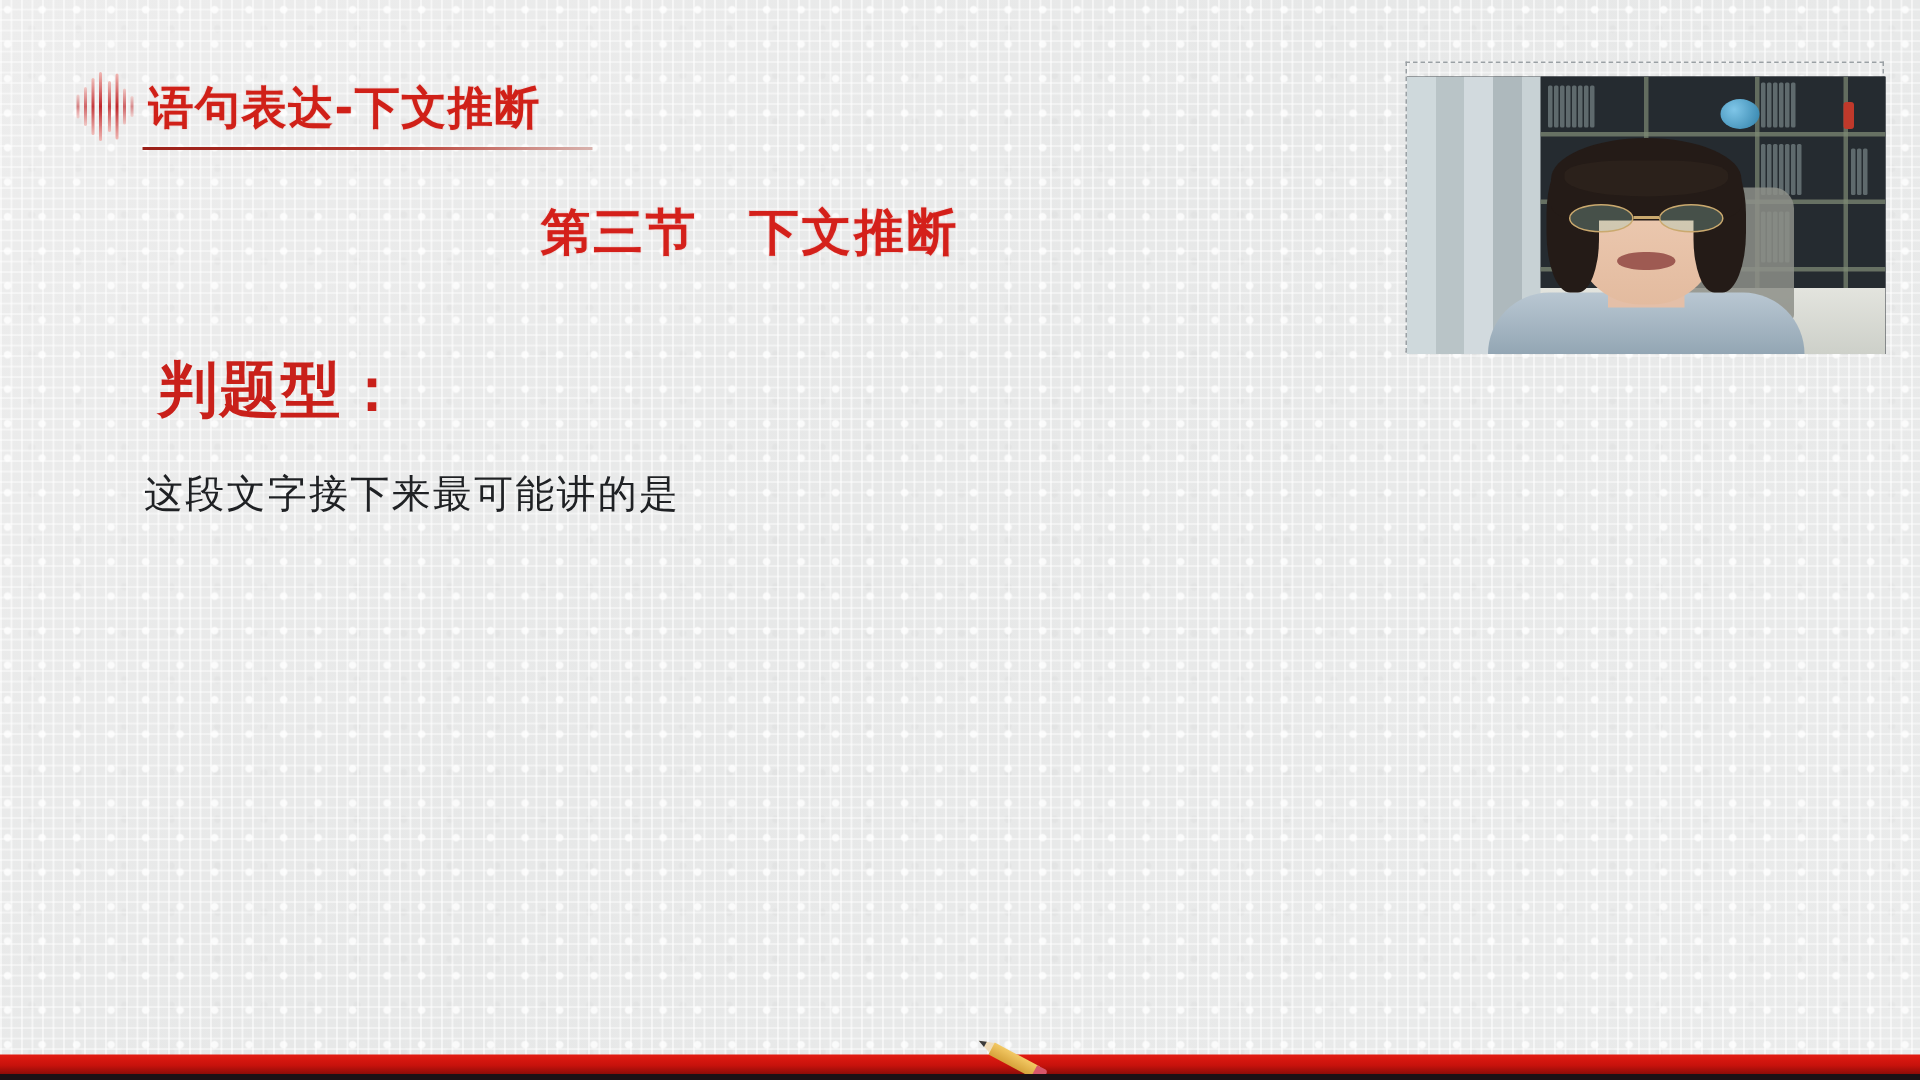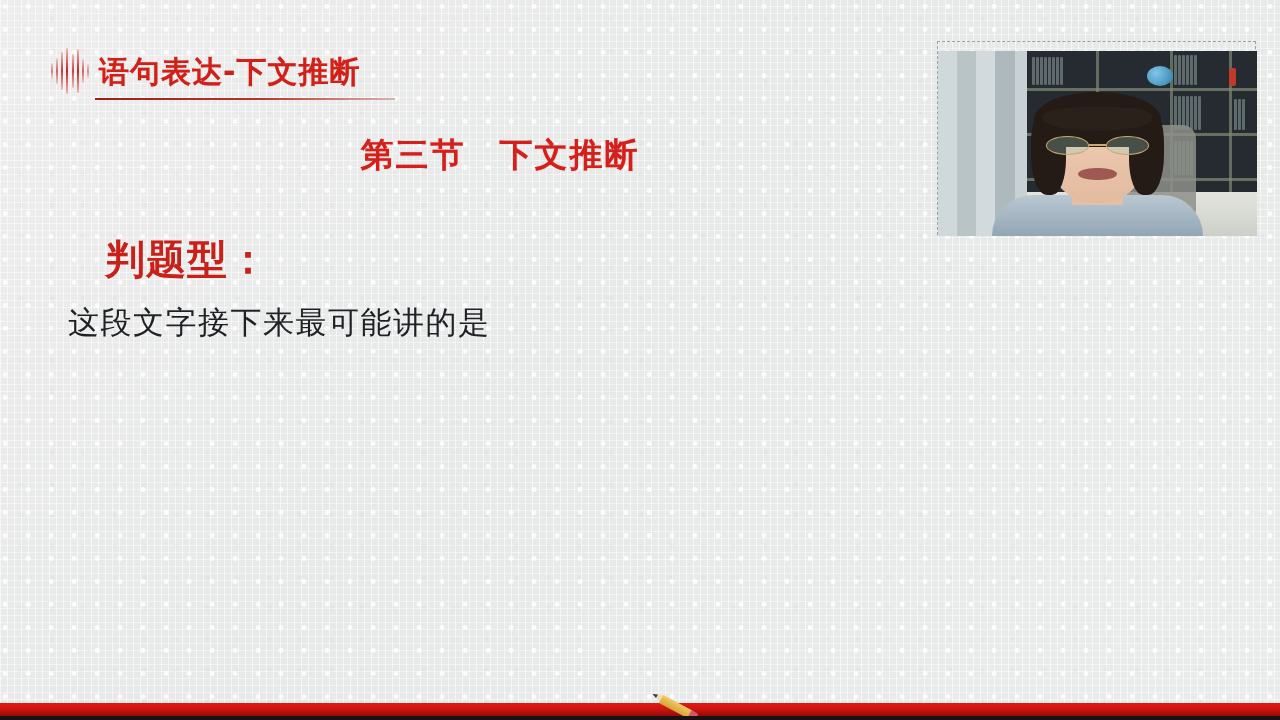--- a/index.html
+++ b/index.html
@@ -63,23 +63,24 @@
   #section-title .gap { display:inline-block; width:34px; }
 
   
   #subhead {
     position:absolute; left:84px; top:232px;
     font-size:40px; font-weight:bold; letter-spacing:1px;
     color:#c9201a;
     margin-left:21px;
   }
   .body-line {
-    position:absolute; left:68px;
-    font-size:31px; color:#1f2124; letter-spacing:1.5px;
+    position:absolute; left:96px;
+    font-size:26px; color:#1f2124; letter-spacing:1.5px;
     white-space:nowrap;
+    margin-top:10px;
   }
   #body-line-1 { top:302px; }
   #body-line-2 { top:365px; }
 
   
   #motto {
     position:absolute; right:66px; top:644px;
     font-size:19px; color:#7e8285; letter-spacing:2px;
     white-space:nowrap;
   }

